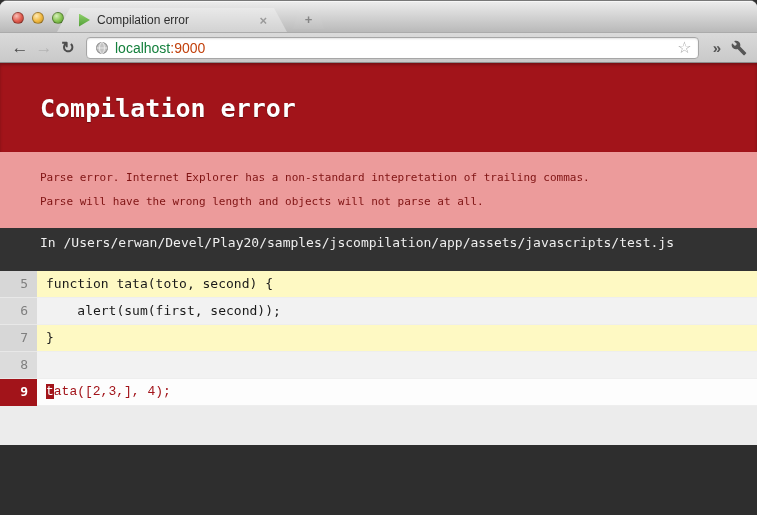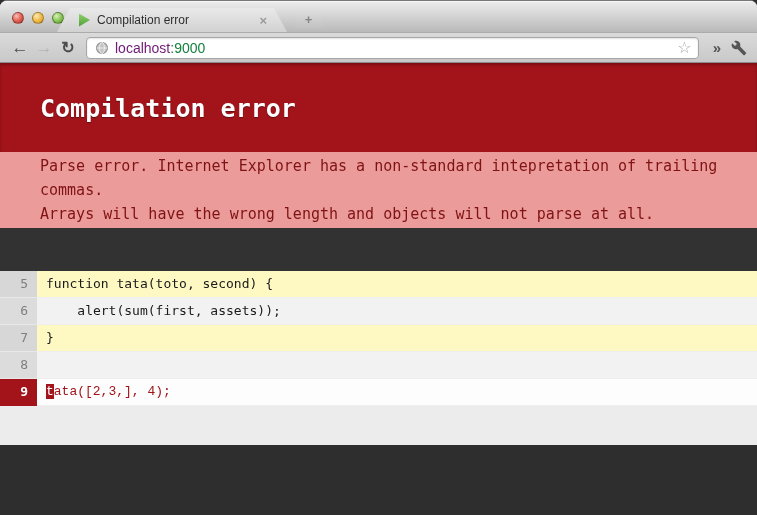--- a/index.html
+++ b/index.html
@@ -49,41 +49,41 @@
   .nav-btn { width:24px; text-align:center; font-size:17px; font-weight:bold; color:#4c4c4c; line-height:1; }
   .nav-btn.disabled { color:#b3b3b3; }
   .nav-btn.reload { font-size:16px; }
   .omnibox {
     flex:1; height:22px; margin:0 8px 0 6px; background:#fff;
     border:1px solid #a6a6a6; border-radius:4px;
     box-shadow:inset 0 1px 2px rgba(0,0,0,.12);
     display:flex; align-items:center; padding:0 6px;
   }
   .globe { margin:0 6px 0 2px; flex:none; }
-  .url { font-size:14px; color:#701a75; white-space:nowrap; }
-  .url-port { font-size:14px; color:#15803d; white-space:nowrap; }
+  .url { font-size:14px; color:#15803d; white-space:nowrap; }
+  .url-port { font-size:14px; color:#c2410c; white-space:nowrap; }
   .omni-spacer { flex:1; }
   .star { font-size:16px; color:#a8a8a8; line-height:1; }
   .overflow-btn { font-size:15px; font-weight:bold; color:#555; padding:0 6px; }
   .wrench { padding:0 2px 0 4px; display:flex; }
   
   .content { height:453px; display:flex; flex-direction:column; background:#ececec; }
   .err-header {
     height:89px; background:#a2141a; flex:none;
     box-shadow:inset 0 2px 3px rgba(0,0,0,.25);
   }
   .err-header h1 {
     padding:31px 0 0 40px; color:#fff; font-size:25px; font-weight:bold;
     font-family:"DejaVu Sans Mono", monospace; text-shadow:0 1px 1px rgba(0,0,0,.4);
   }
   .err-message {
     height:76px; background:#ec9b9b; flex:none;
     display:flex; flex-direction:column; justify-content:center;
     padding-left:40px; color:#7f1313;
-    font-family:"DejaVu Sans Mono", monospace; font-size:15px; line-height:24px;
+    font-family:"DejaVu Sans Mono", monospace; font-size:11px; line-height:24px;
   }
   .err-location {
     height:43px; background:#323232; flex:none;
     padding:5px 0 0 40px; color:#efefef;
     font-family:"DejaVu Sans Mono", monospace; font-size:13px; line-height:19px;
   }
   .code { flex:none; font-family:"DejaVu Sans Mono", monospace; font-size:13px; }
   .code-row { display:flex; height:27px; line-height:26px; }
   .gutter {
     width:37px; flex:none; text-align:right; padding-right:9px;
@@ -145,34 +145,35 @@
   </div>
 
   <div class="content">
 
     <div class="err-header">
       <h1>Compilation error</h1>
     </div>
 
     <div class="err-message">
       <div>Parse error. Internet Explorer has a non-standard intepretation of trailing commas.</div>
-      <div>Arrays will have the wrong length and objects will not parse at all.</div>
+      <div>Parse will have the wrong length and objects will not parse at all.</div>
     </div>
 
     <div class="err-location">
+      <div>In /Users/erwan/Devel/Play20/samples/jscompilation/app/assets/javascripts/test.js</div>
     </div>
 
     <div class="code">
       <div class="code-row">
         <span class="gutter">5</span>
         <span class="code-text">function tata(toto, second) {</span>
       </div>
       <div class="code-row even">
         <span class="gutter">6</span>
-        <span class="code-text">    alert(sum(first, assets));</span>
+        <span class="code-text">    alert(sum(first, second));</span>
       </div>
       <div class="code-row">
         <span class="gutter">7</span>
         <span class="code-text">}</span>
       </div>
       <div class="code-row even">
         <span class="gutter">8</span>
         <span class="code-text"></span>
       </div>
       <div class="code-row error">

